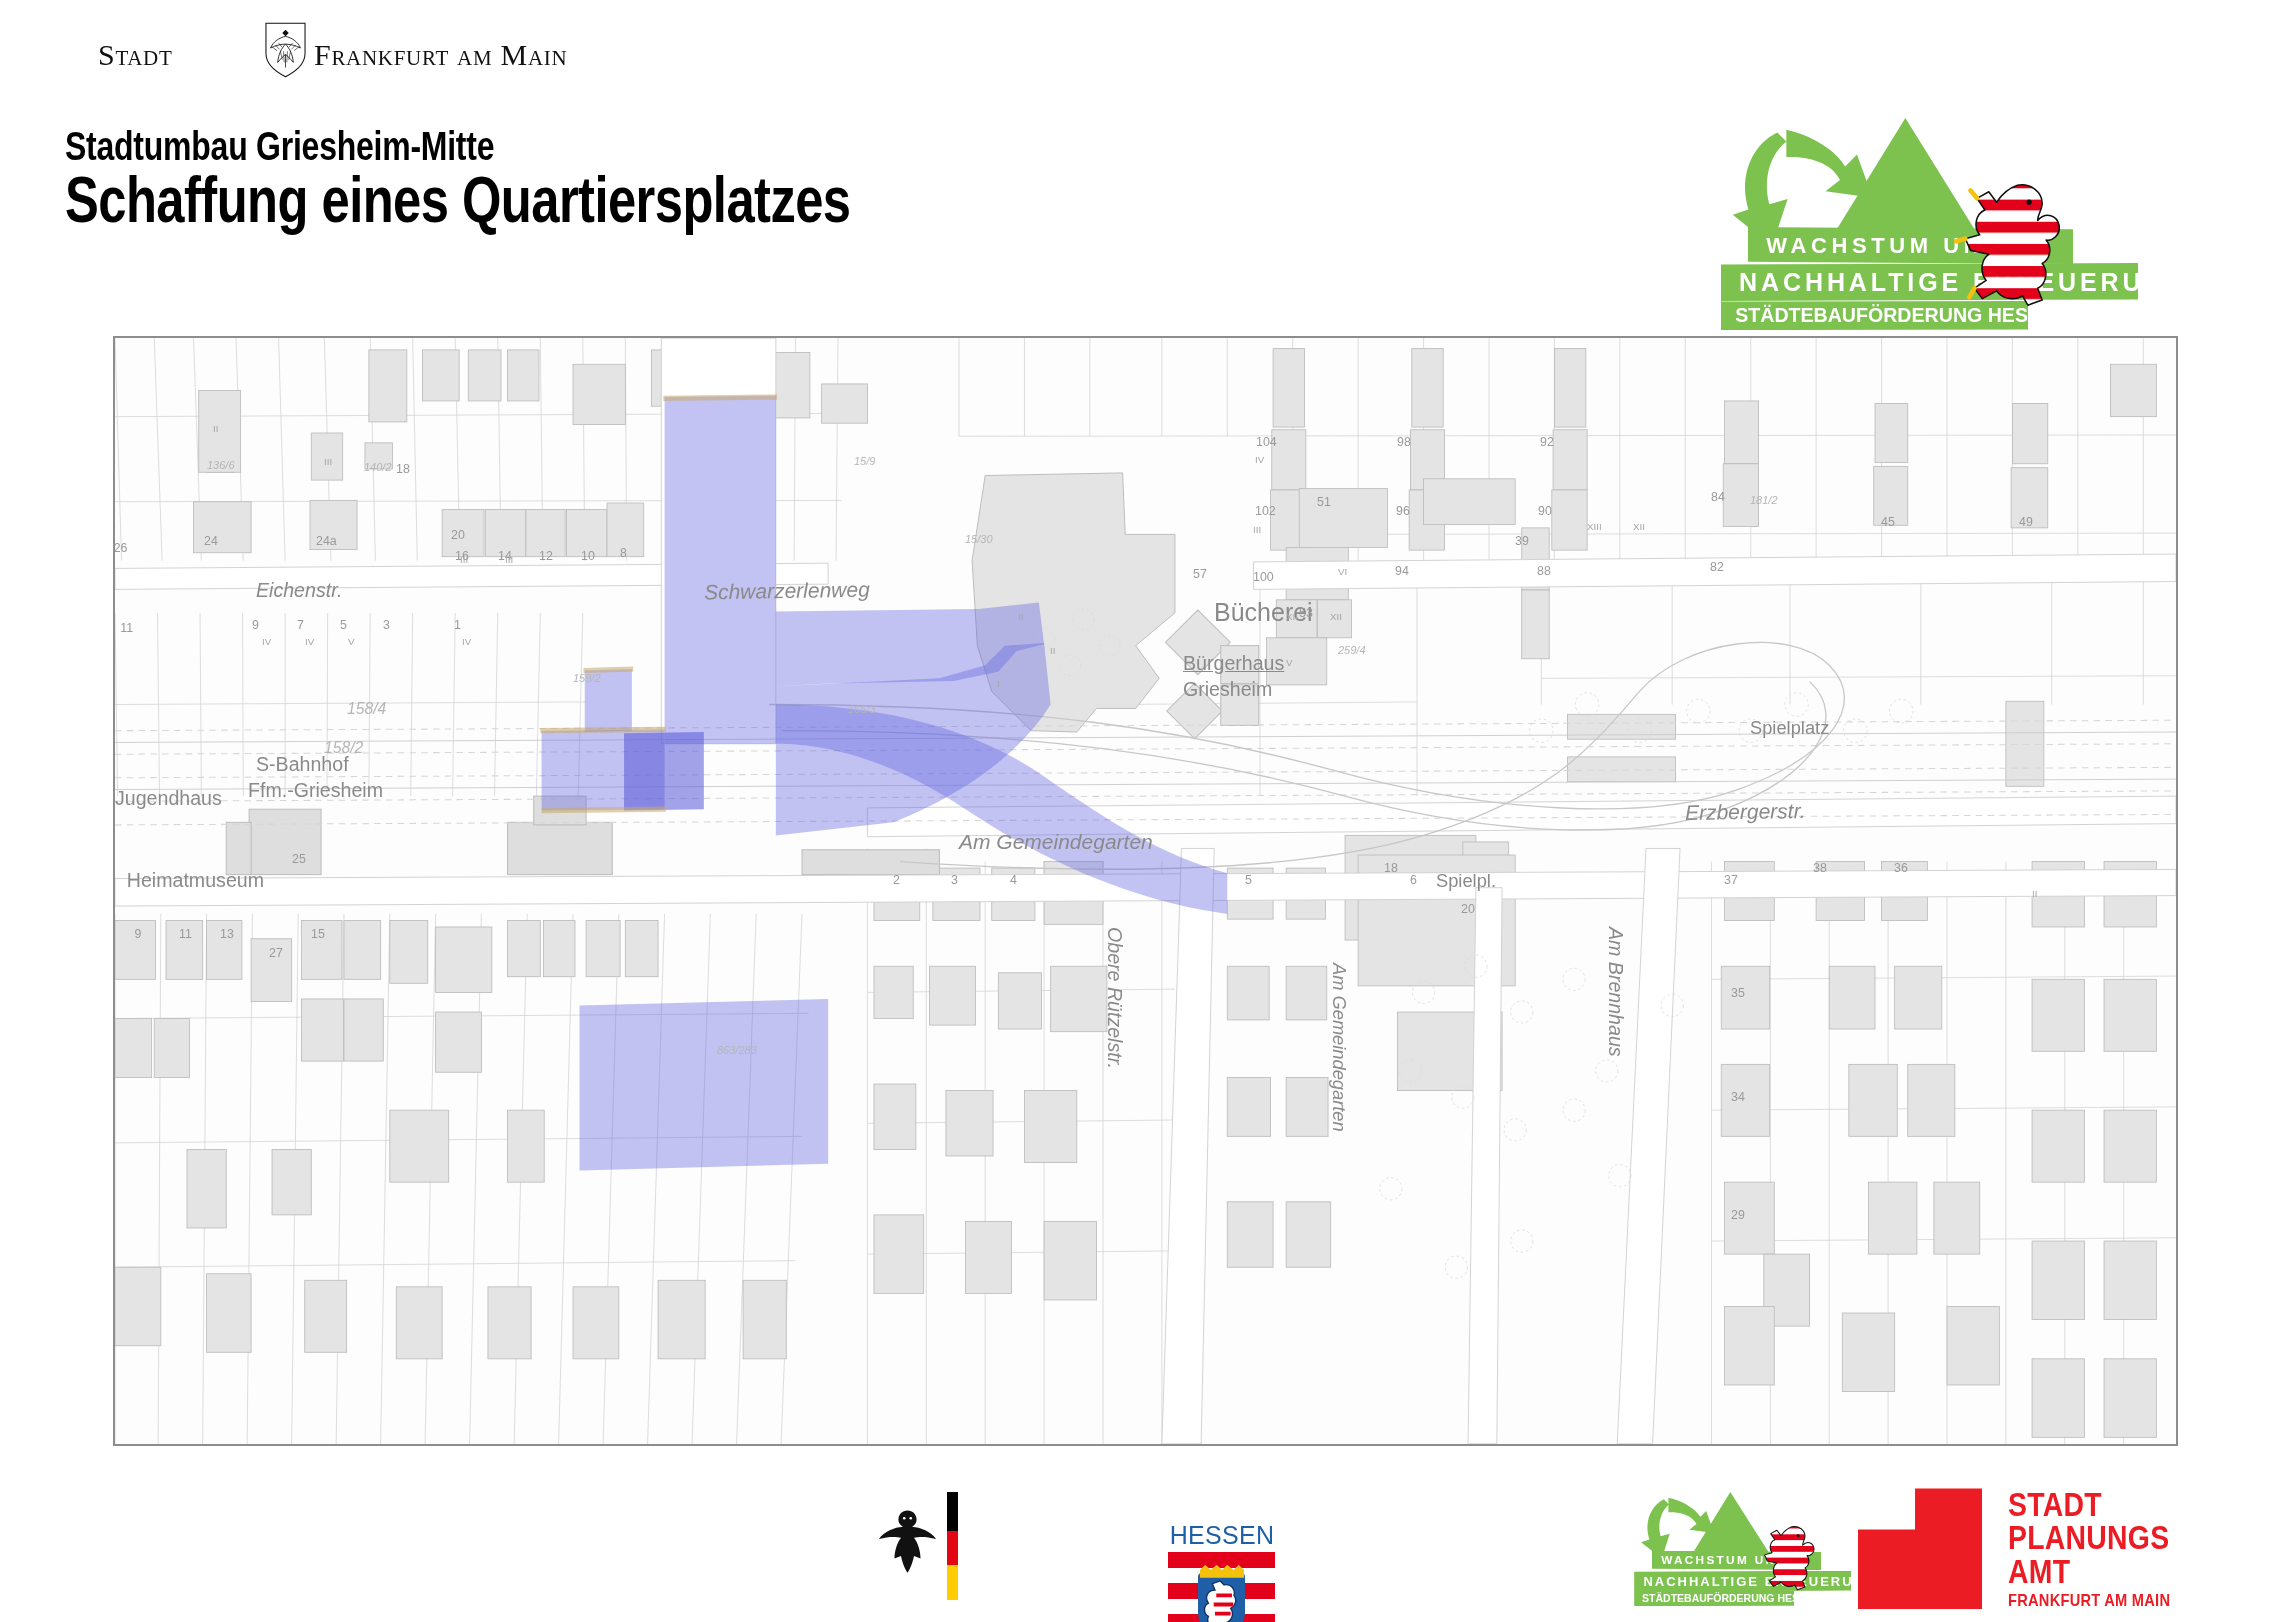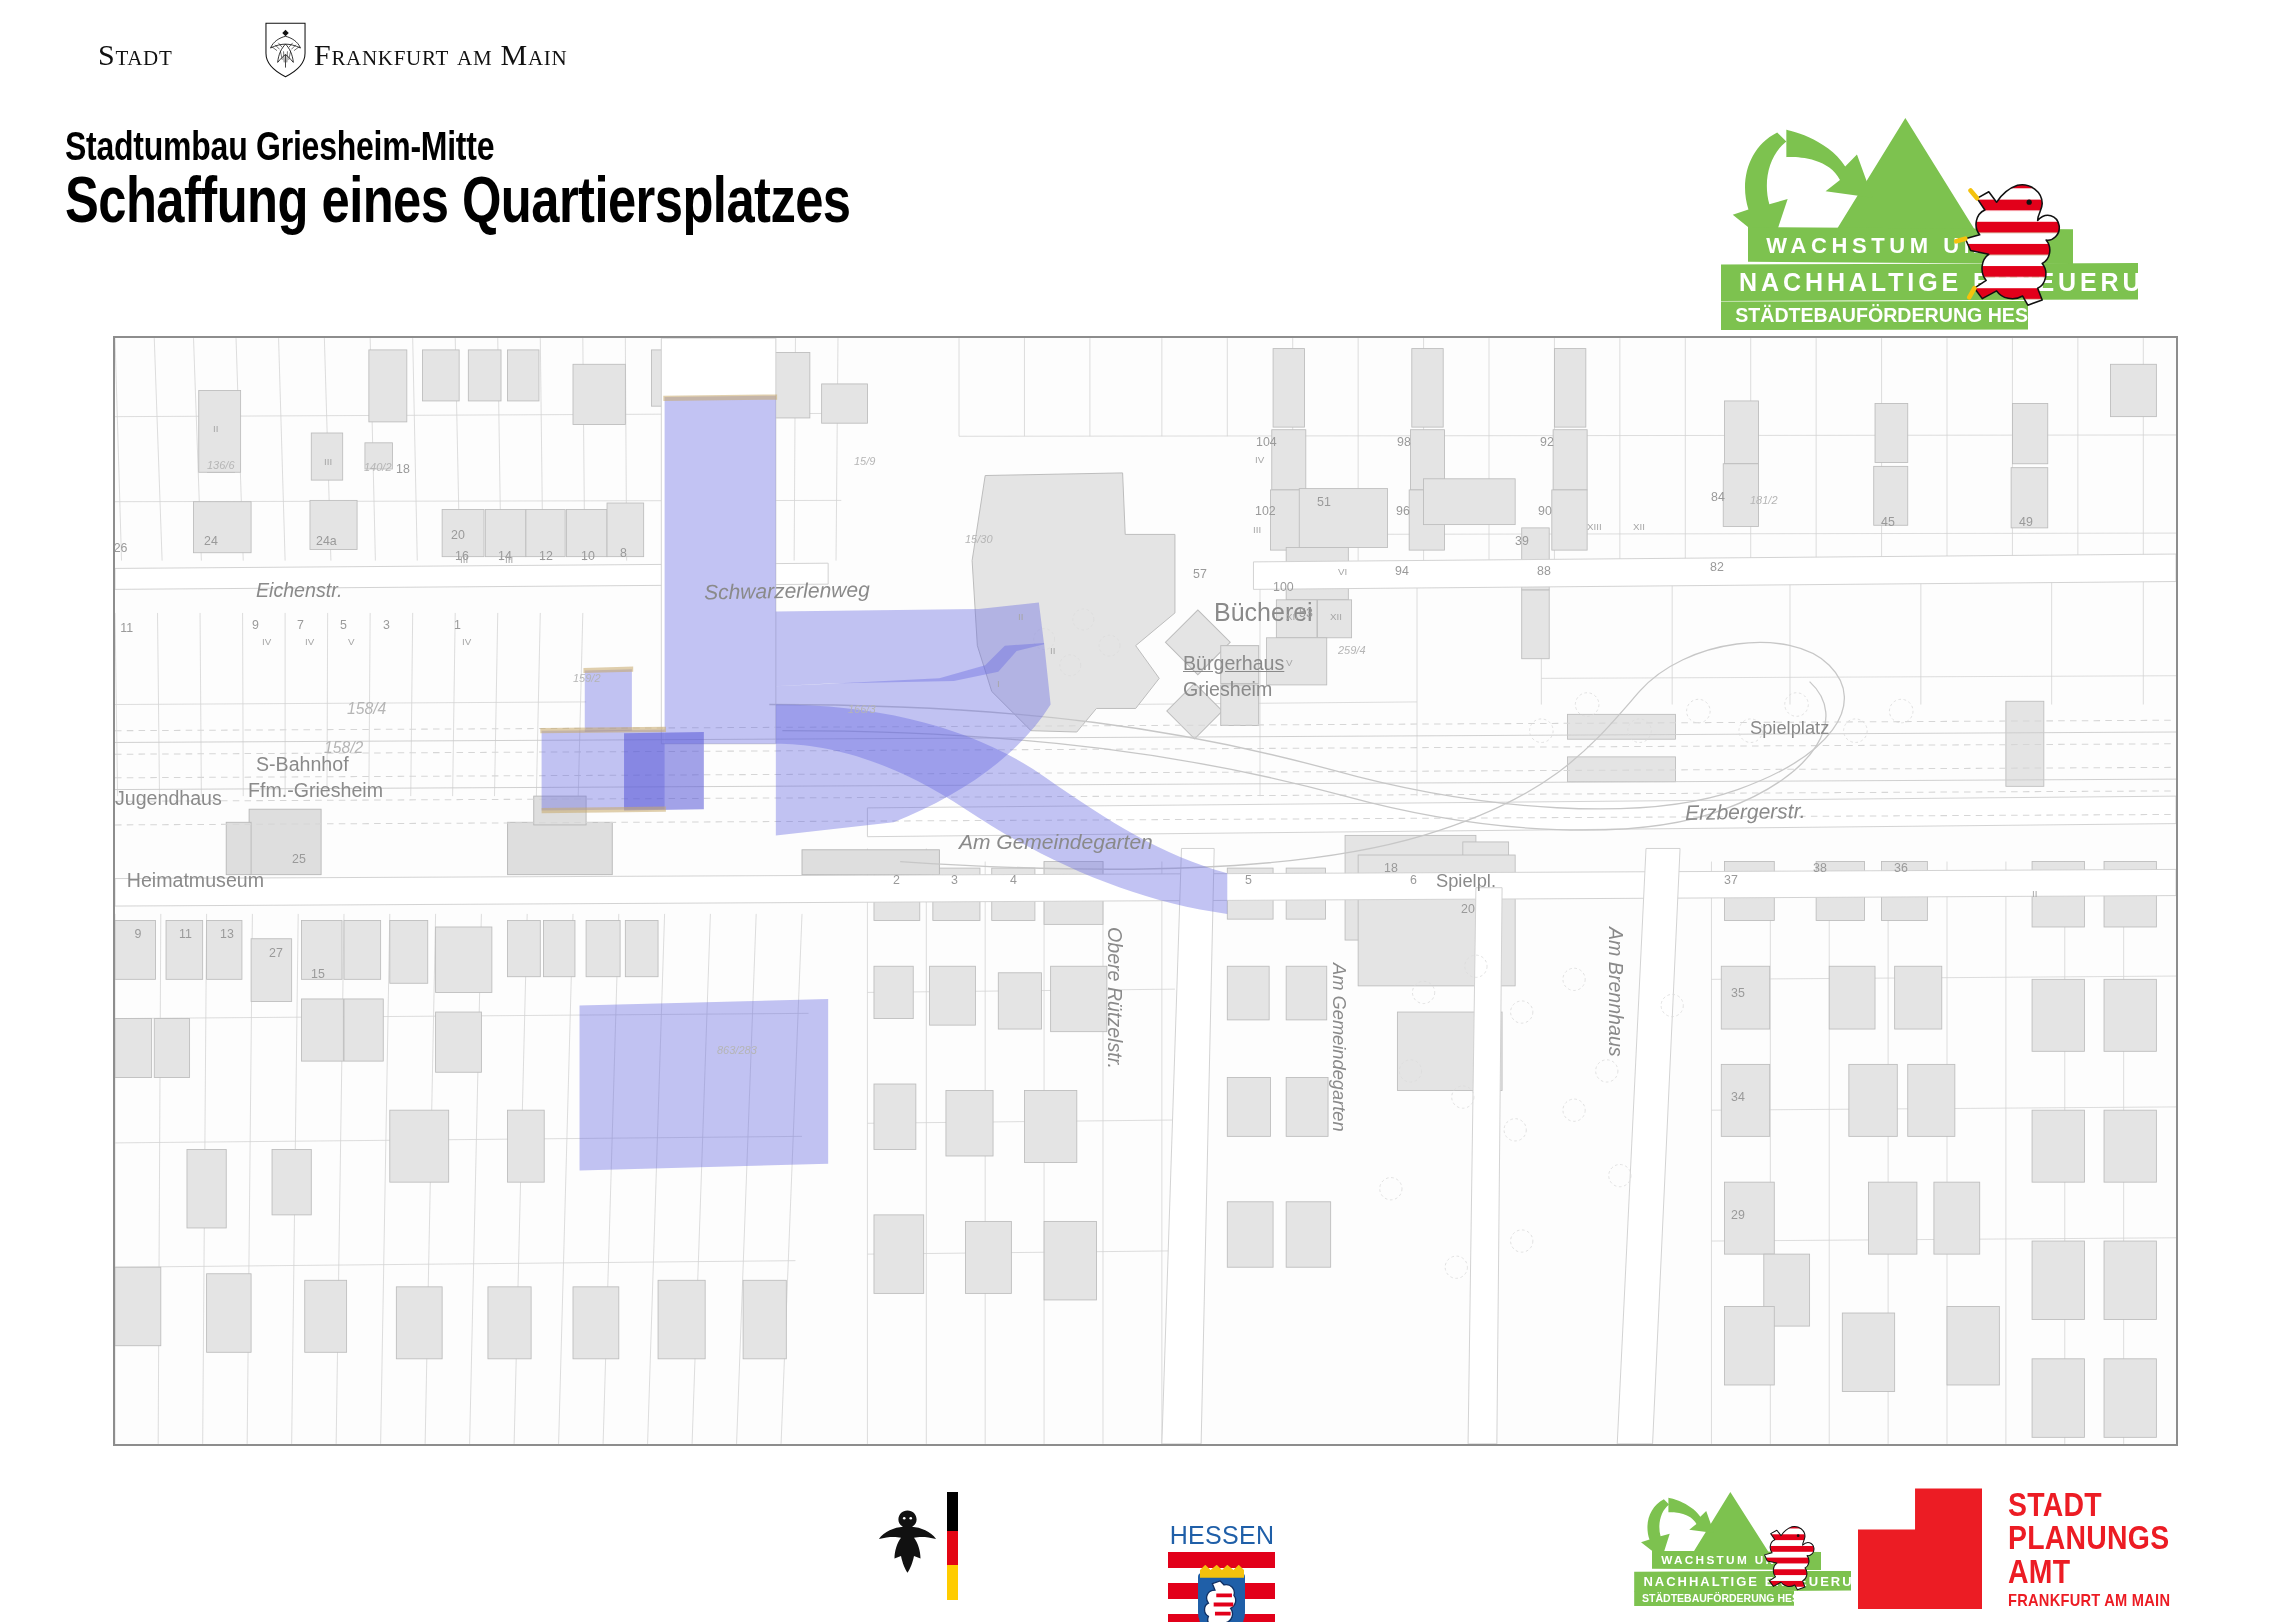--- a/index.html
+++ b/index.html
@@ -498,21 +498,21 @@
 
     <div class="mnum" style="left:5.2px;top:283px;">11</div>
     <div class="mnum" style="left:137px;top:280px;">9</div>
     <div class="mnum" style="left:182px;top:280px;">7</div>
     <div class="mnum" style="left:225px;top:280px;">5</div>
     <div class="mnum" style="left:268px;top:280px;">3</div>
     <div class="mnum" style="left:339px;top:280px;">1</div>
 
     <div class="mnum" style="left:1141px;top:97px;">104</div>
     <div class="mnum" style="left:1140px;top:166px;">102</div>
-    <div class="mnum" style="left:1138px;top:242px;margin-left:20px;">100</div>
+    <div class="mnum" style="left:1138px;top:232px;">100</div>
     <div class="mnum" style="left:1282px;top:97px;">98</div>
     <div class="mnum" style="left:1281px;top:166px;">96</div>
     <div class="mnum" style="left:1280px;top:226px;">94</div>
     <div class="mnum" style="left:1425px;top:97px;">92</div>
     <div class="mnum" style="left:1423px;top:166px;">90</div>
     <div class="mnum" style="left:1422px;top:226px;">88</div>
     <div class="mnum" style="left:1596px;top:152px;">84</div>
     <div class="mnum" style="left:1595px;top:222px;">82</div>
 
     <div class="mfrac" style="left:92px;top:122px;">
@@ -546,21 +546,21 @@
     <div class="mnum" style="left:1609px;top:535px;">37</div>
     <div class="mnum" style="left:1698px;top:523px;">38</div>
     <div class="mnum" style="left:1779px;top:523px;">36</div>
     <div class="mnum" style="left:1616px;top:648px;">35</div>
     <div class="mnum" style="left:1616px;top:752px;">34</div>
     <div class="mnum" style="left:1616px;top:870px;">29</div>
 
     <div class="mnum" style="left:19.6px;top:589px;">9</div>
     <div class="mnum" style="left:64px;top:589px;">11</div>
     <div class="mnum" style="left:105px;top:589px;">13</div>
-    <div class="mnum" style="left:196px;top:589px;margin-top:40px;">15</div>
+    <div class="mnum" style="left:196px;top:589px;">15</div>
     <div class="mnum" style="left:154px;top:608px;">27</div>
     <div class="mnum" style="left:1269px;top:523px;">18</div>
     <div class="mnum" style="left:1346px;top:564px;">20</div>
 
     <div class="mnum" style="left:177px;top:514px;">25</div>
 
     <div class="rom" style="left:98px;top:85px;">II</div>
     <div class="rom" style="left:209px;top:118px;">III</div>
     <div class="rom" style="left:345px;top:216px;">III</div>
     <div class="rom" style="left:390px;top:216px;">III</div>

